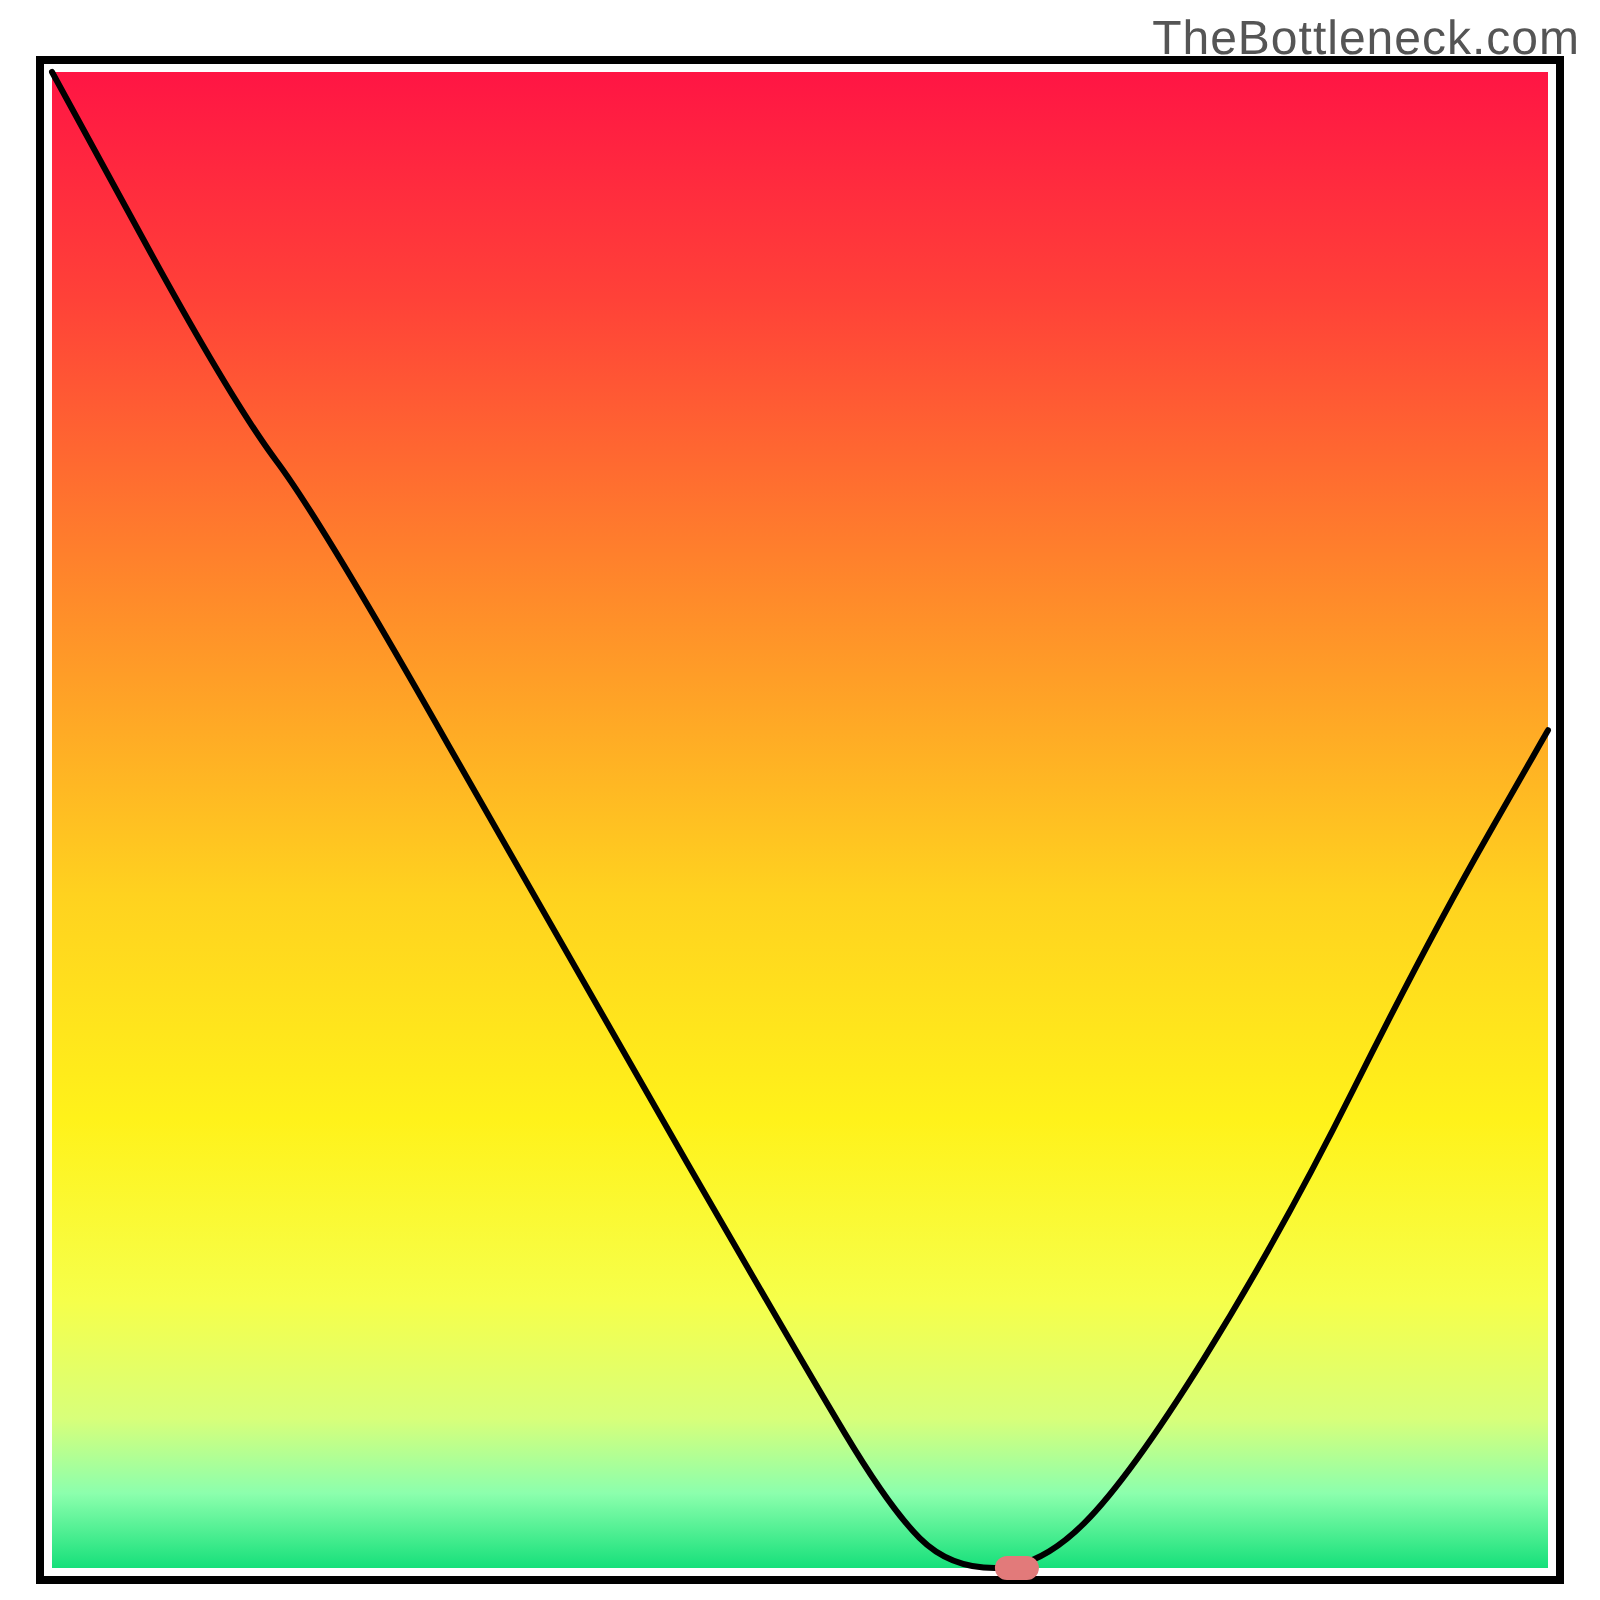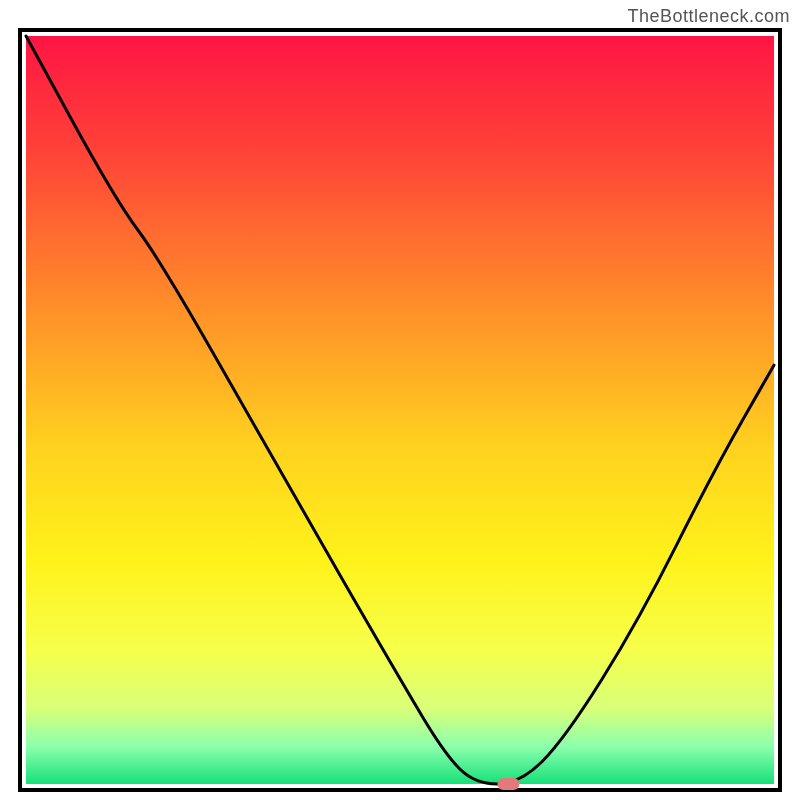--- a/index.html
+++ b/index.html
@@ -14,21 +14,21 @@
   .canvas {
     position: relative;
     width: 800px;
     height: 800px;
   }
   .watermark {
     position: absolute;
     top: 6px;
     right: 10px;
     color: #555555;
-    font-size: 18px;
+    font-size: 24px;
     letter-spacing: 0.5px;
     user-select: none;
   }
   svg {
     position: absolute;
     top: 0;
     left: 0;
     display: block;
   }
 </style>

